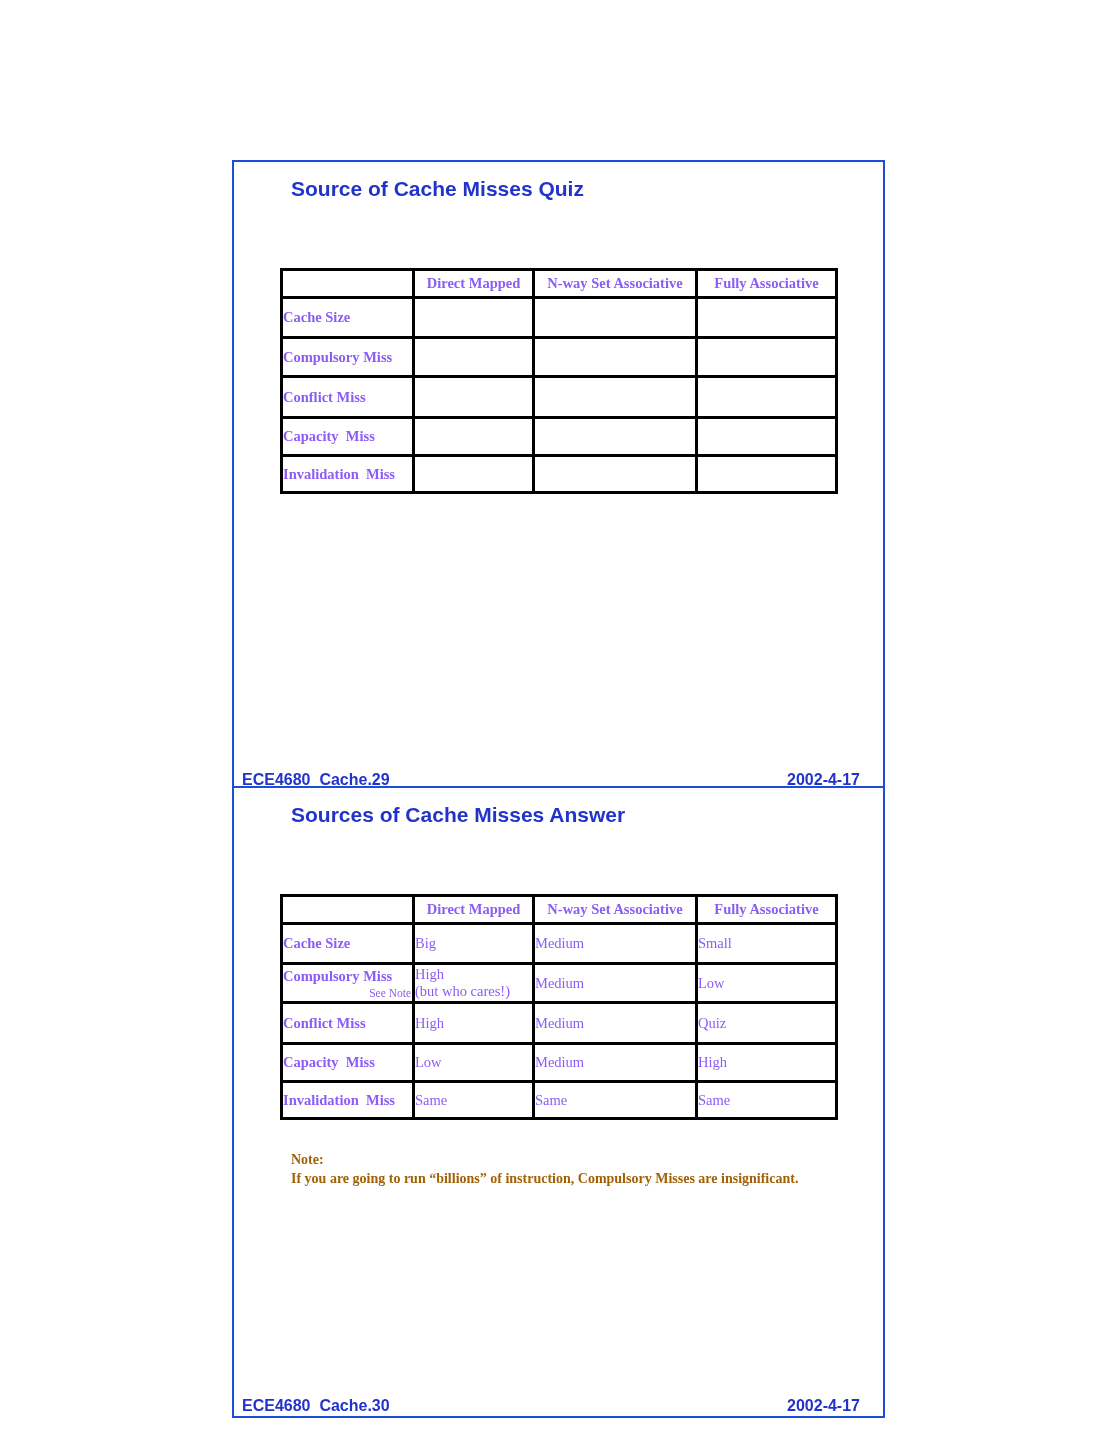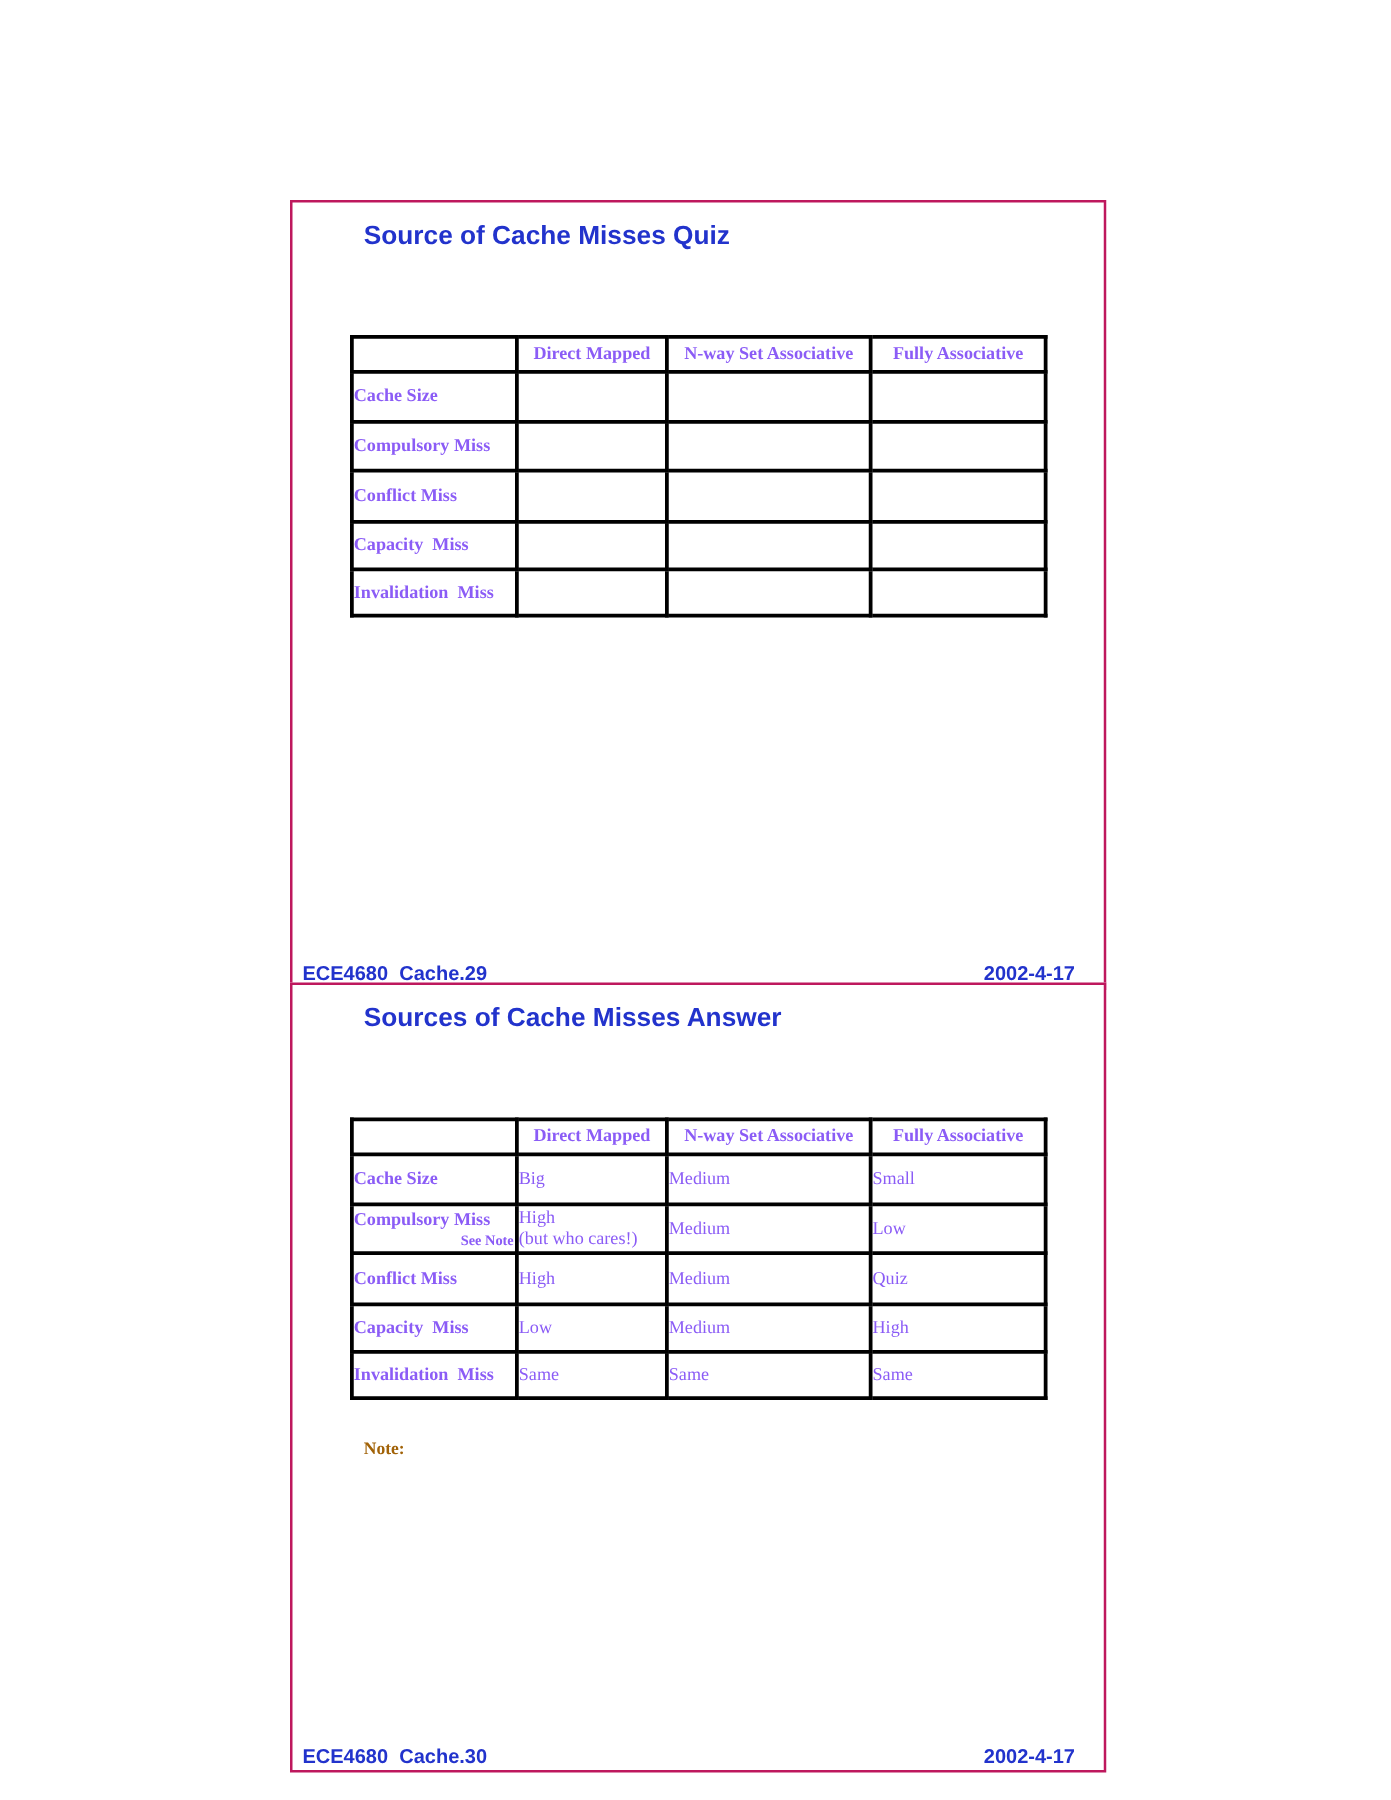--- a/index.html
+++ b/index.html
@@ -13,21 +13,21 @@
     height: 1440px;
     background: #ffffff;
     overflow: hidden;
     font-family: "Liberation Sans", sans-serif;
   }
   .slide {
     position: absolute;
     left: 232px;
     width: 653px;
     height: 632px;
-    border: 2px solid #be185d;
+    border: 2px solid #1d4ed8;
     box-sizing: border-box;
     background: #ffffff;
   }
   #slide1 { top: 160px; }
   #slide2 { top: 786px; padding-left: 32px; }
 
   .slide-title {
     position: absolute;
     left: 57px;
     top: 14px;
@@ -73,21 +73,21 @@
   th.row-label {
     font-weight: bold;
     text-align: left;
     vertical-align: middle;
     padding-left: 5px;
     padding-right: 2px;
     white-space: pre-wrap;
   }
   th.row-label .sublabel {
     display: block;
-    font-weight: bold;
+    font-weight: normal;
     font-size: 11.5px;
     text-align: right;
     padding-right: 1px;
     margin-top: 2px;
   }
   td.cell-value {
     font-weight: normal;
     vertical-align: middle;
     white-space: pre-line;
     line-height: 17px;
@@ -223,19 +223,20 @@
           <th class="row-label">Invalidation  Miss</th>
           <td class="cell-value">Same</td>
           <td class="cell-value">Same</td>
           <td class="cell-value">Same</td>
         </tr>
       </tbody>
     </table>
 
     <div class="note-block">
       <div>Note:</div>
+      <div>If you are going to run “billions” of instruction, Compulsory Misses are insignificant.</div>
     </div>
 
     <div class="footer-left">ECE4680  Cache.30</div>
     <div class="footer-right">2002-4-17</div>
   </section>
 
 </div>
 
 </body></html>

